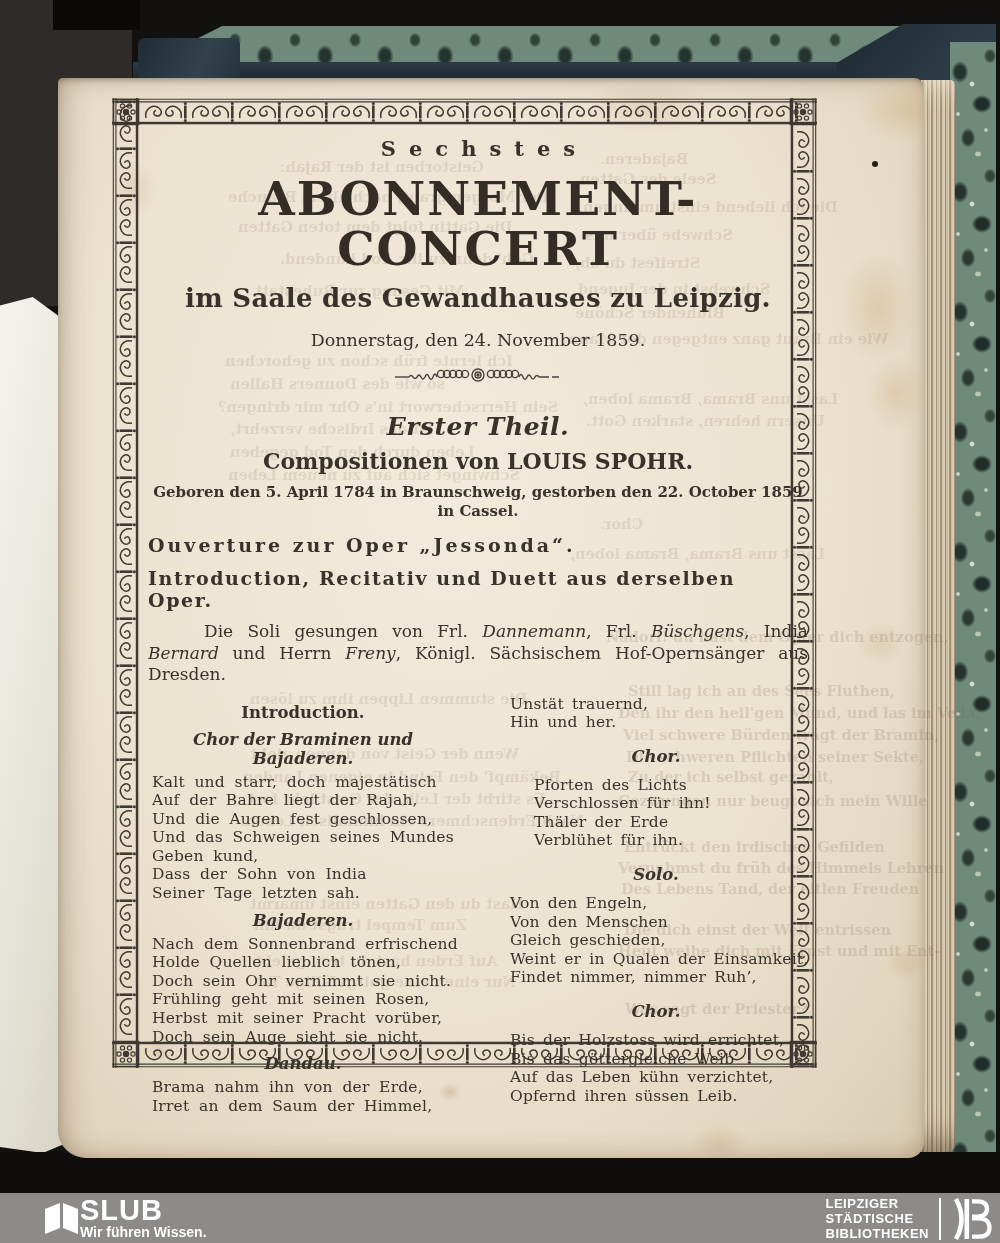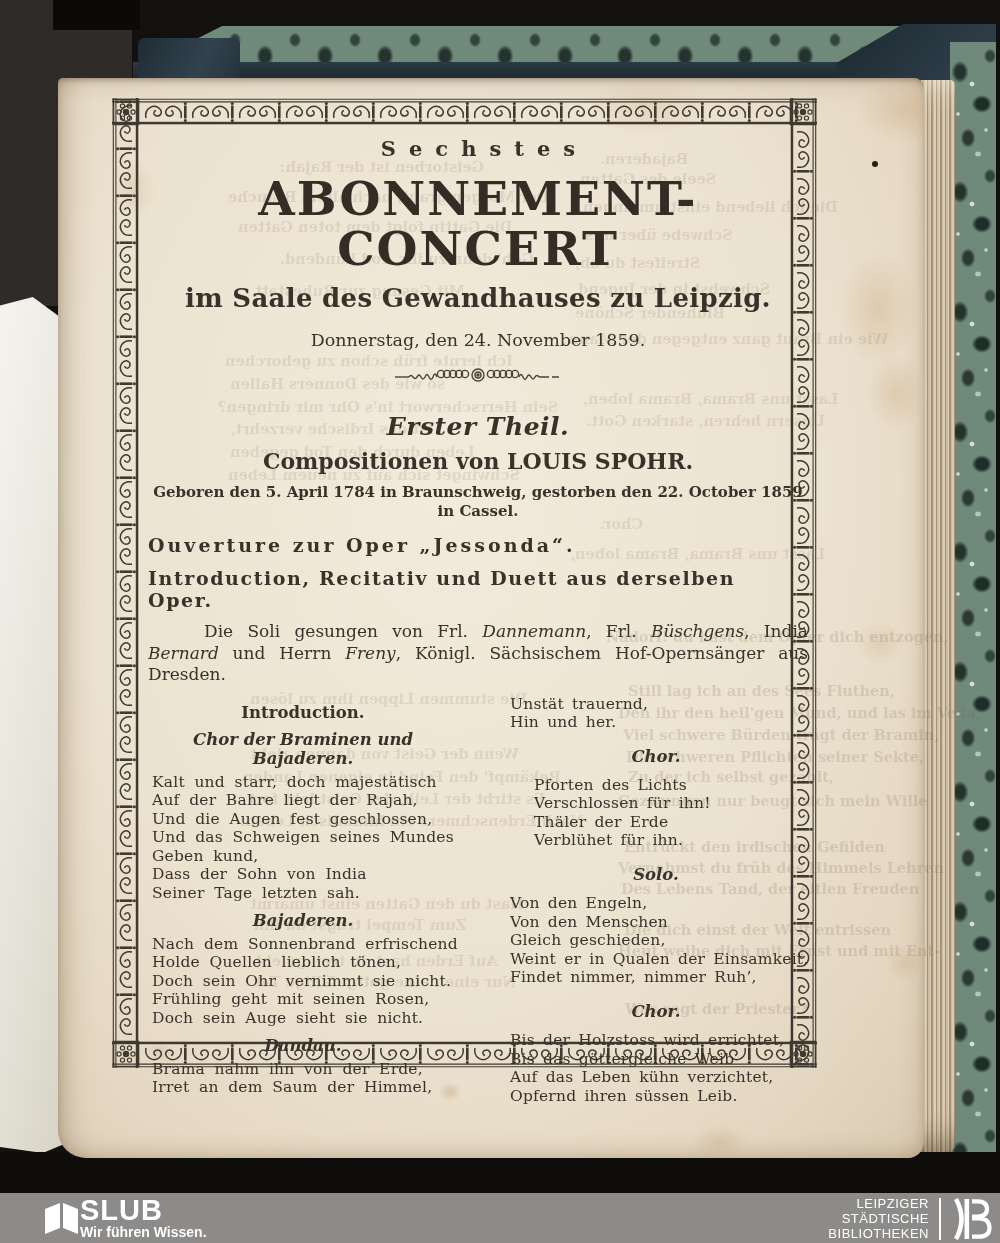--- a/index.html
+++ b/index.html
@@ -97,21 +97,21 @@
 
   
   .footer-bar{position:absolute;left:0;top:1193px;width:1000px;height:50px;background:#8c8b89;
     font-family:"Liberation Sans","DejaVu Sans",sans-serif;color:#fff;}
   .slub-block{position:absolute;left:42px;top:4px;display:flex;}
   .slub-icon{margin-top:3px;}
   .slub-text{}
   .slub-name{font-size:29px;font-weight:bold;letter-spacing:1px;line-height:26px;}
   .slub-tagline{font-size:14px;font-weight:bold;margin-top:1px;}
   .lsb-block{position:absolute;right:4px;top:3px;display:flex;align-items:center;}
-  .lsb-lines{text-align:right;font-size:13px;font-weight:normal;line-height:15px;letter-spacing:.5px;}
+  .lsb-lines{font-size:13px;font-weight:bold;line-height:15px;letter-spacing:.5px;}
   .lsb-divider{width:2px;height:42px;background:#fff;margin:0 7px 0 10px;}
 </style>
 </head>
 <body>
 
 <div class="stage">
 
   <div class="panel-charcoal"></div>
   <div class="notch-black"></div>
   <div class="marble-top marble"></div>
@@ -334,20 +334,21 @@
               <div class="vline">Geben kund,</div>
               <div class="vline">Dass der Sohn von India</div>
               <div class="vline">Seiner Tage letzten sah.</div>
             </div>
             <div class="col-h ital">Bajaderen.</div>
             <div class="verse">
               <div class="vline">Nach dem Sonnenbrand erfrischend</div>
               <div class="vline">Holde Quellen lieblich tönen,</div>
               <div class="vline">Doch sein Ohr vernimmt sie nicht.</div>
               <div class="vline">Frühling geht mit seinen Rosen,</div>
+              <div class="vline">Herbst mit seiner Pracht vorüber,</div>
               <div class="vline">Doch sein Auge sieht sie nicht.</div>
             </div>
             <div class="col-h ital">Dandau.</div>
             <div class="verse">
               <div class="vline">Brama nahm ihn von der Erde,</div>
               <div class="vline">Irret an dem Saum der Himmel,</div>
             </div>
           </div>
         <div class="col-right">
             <div class="verse">

